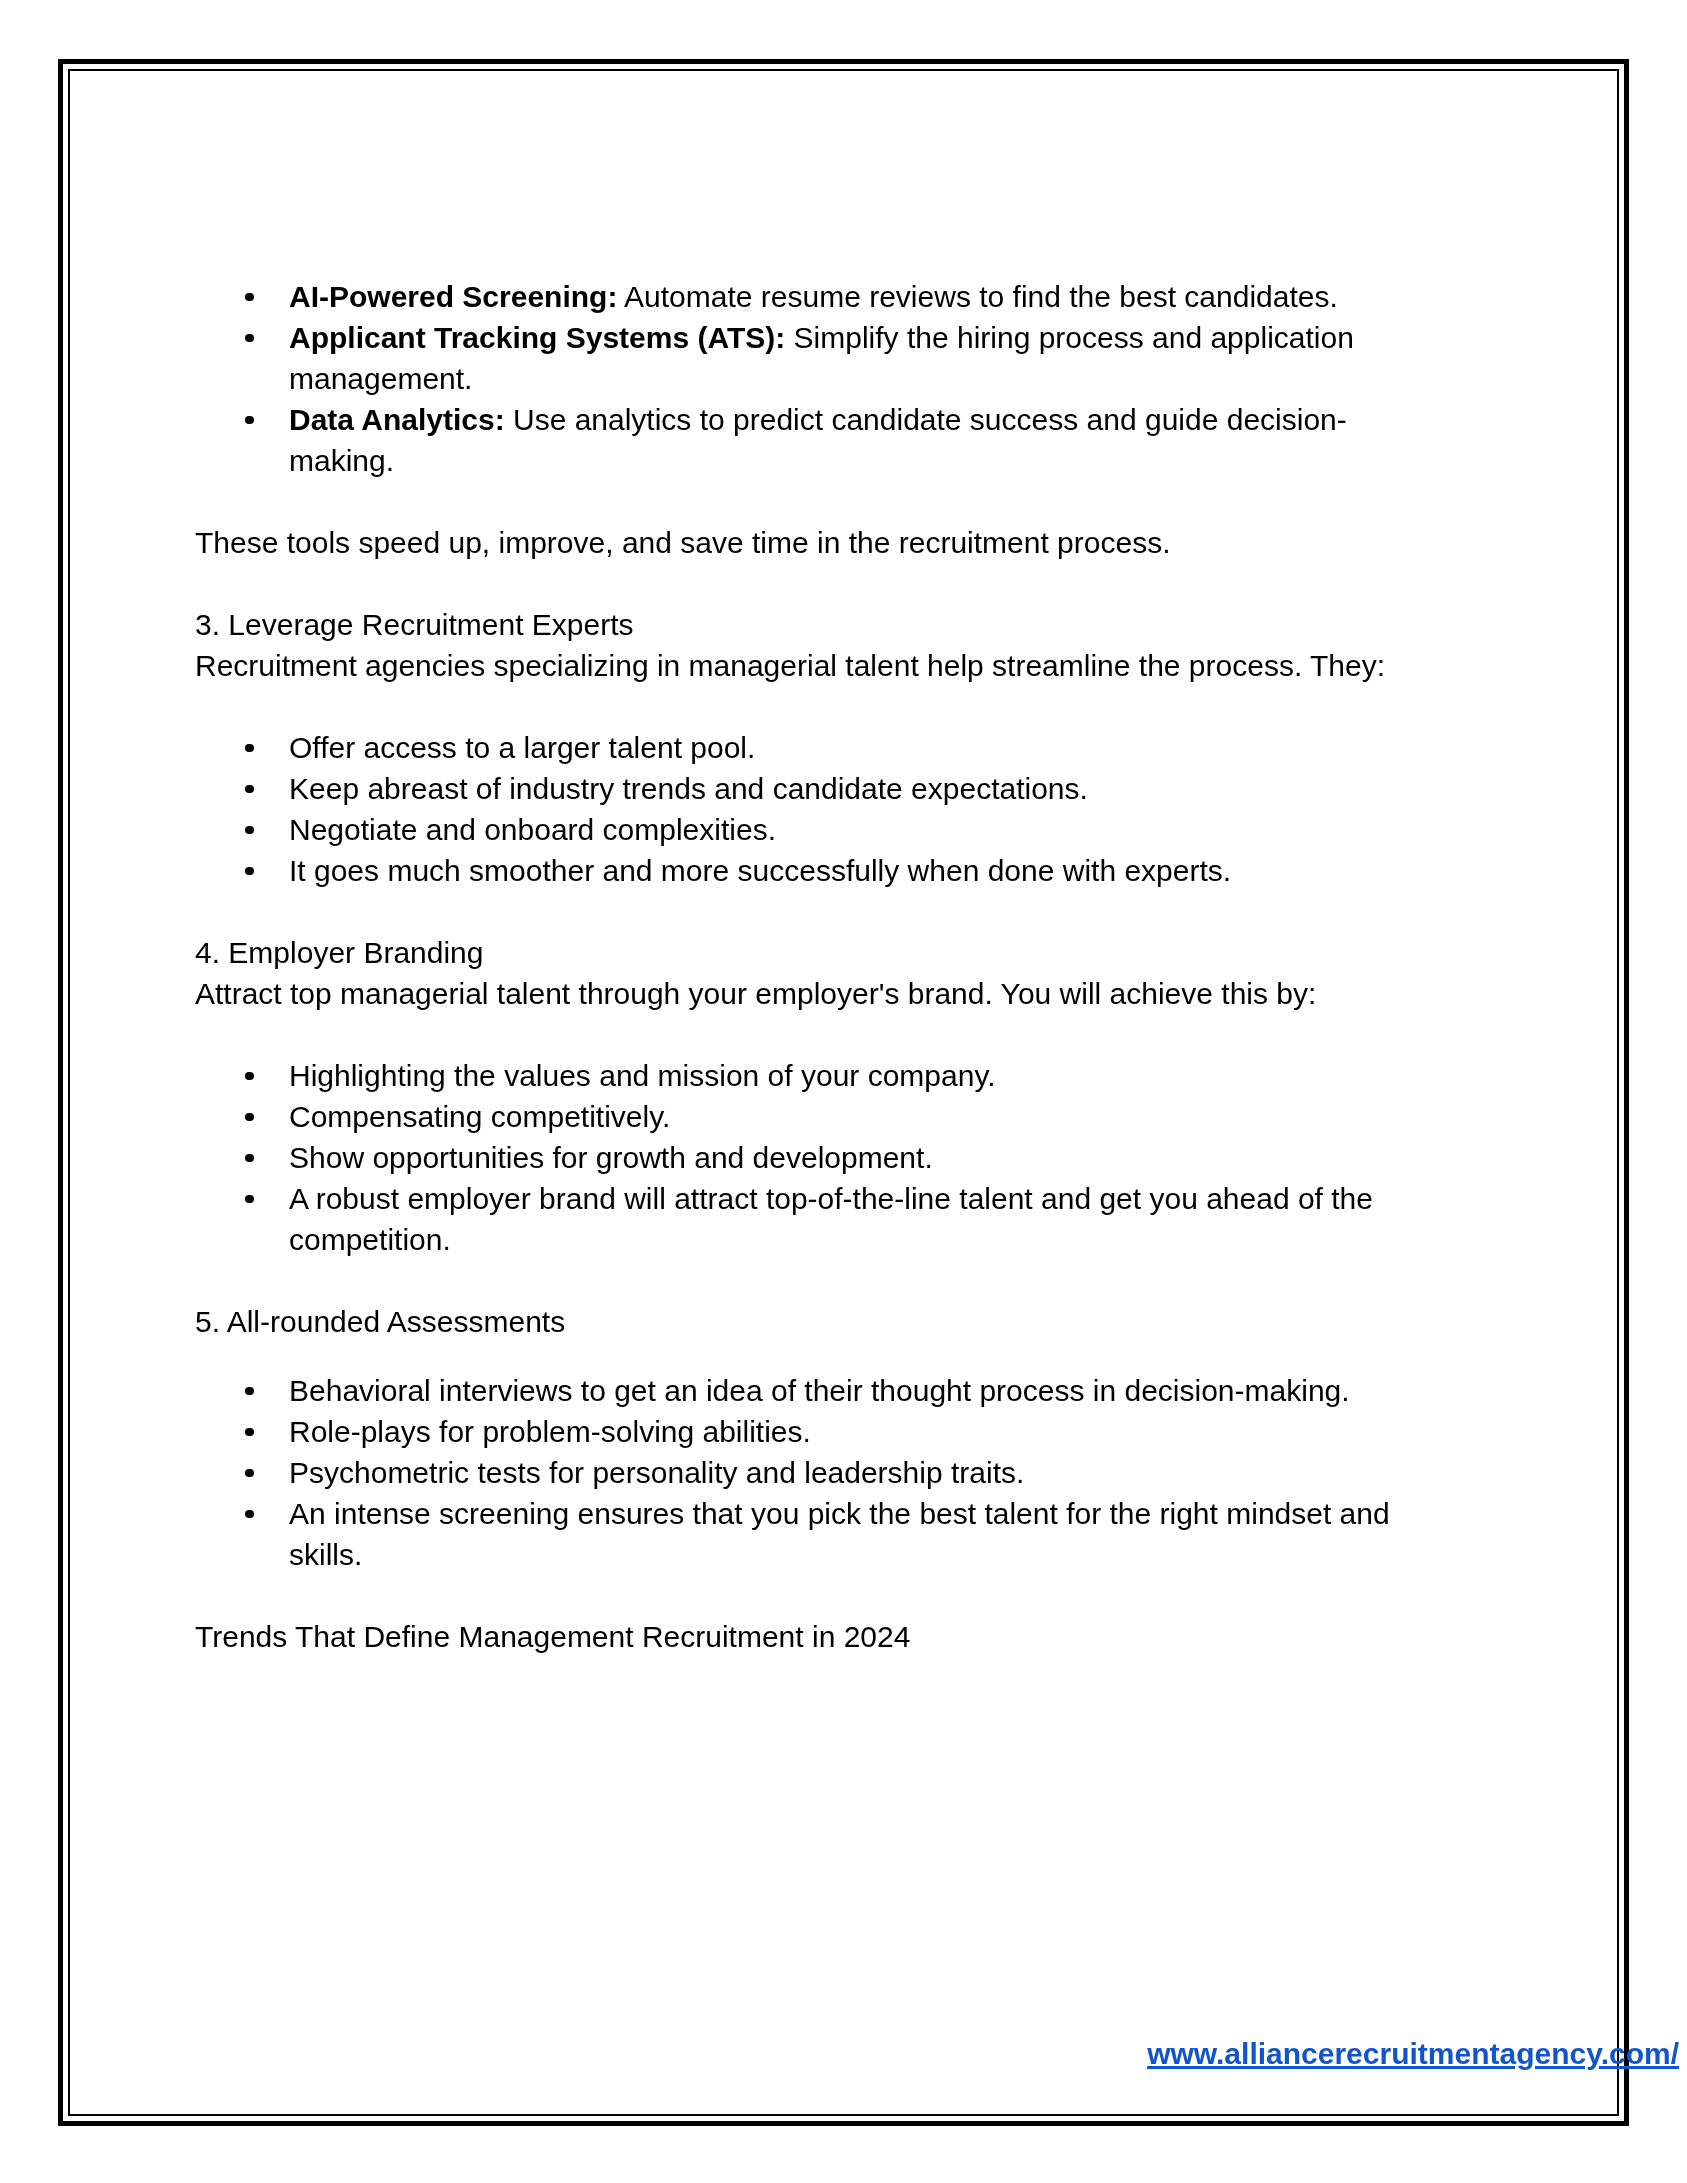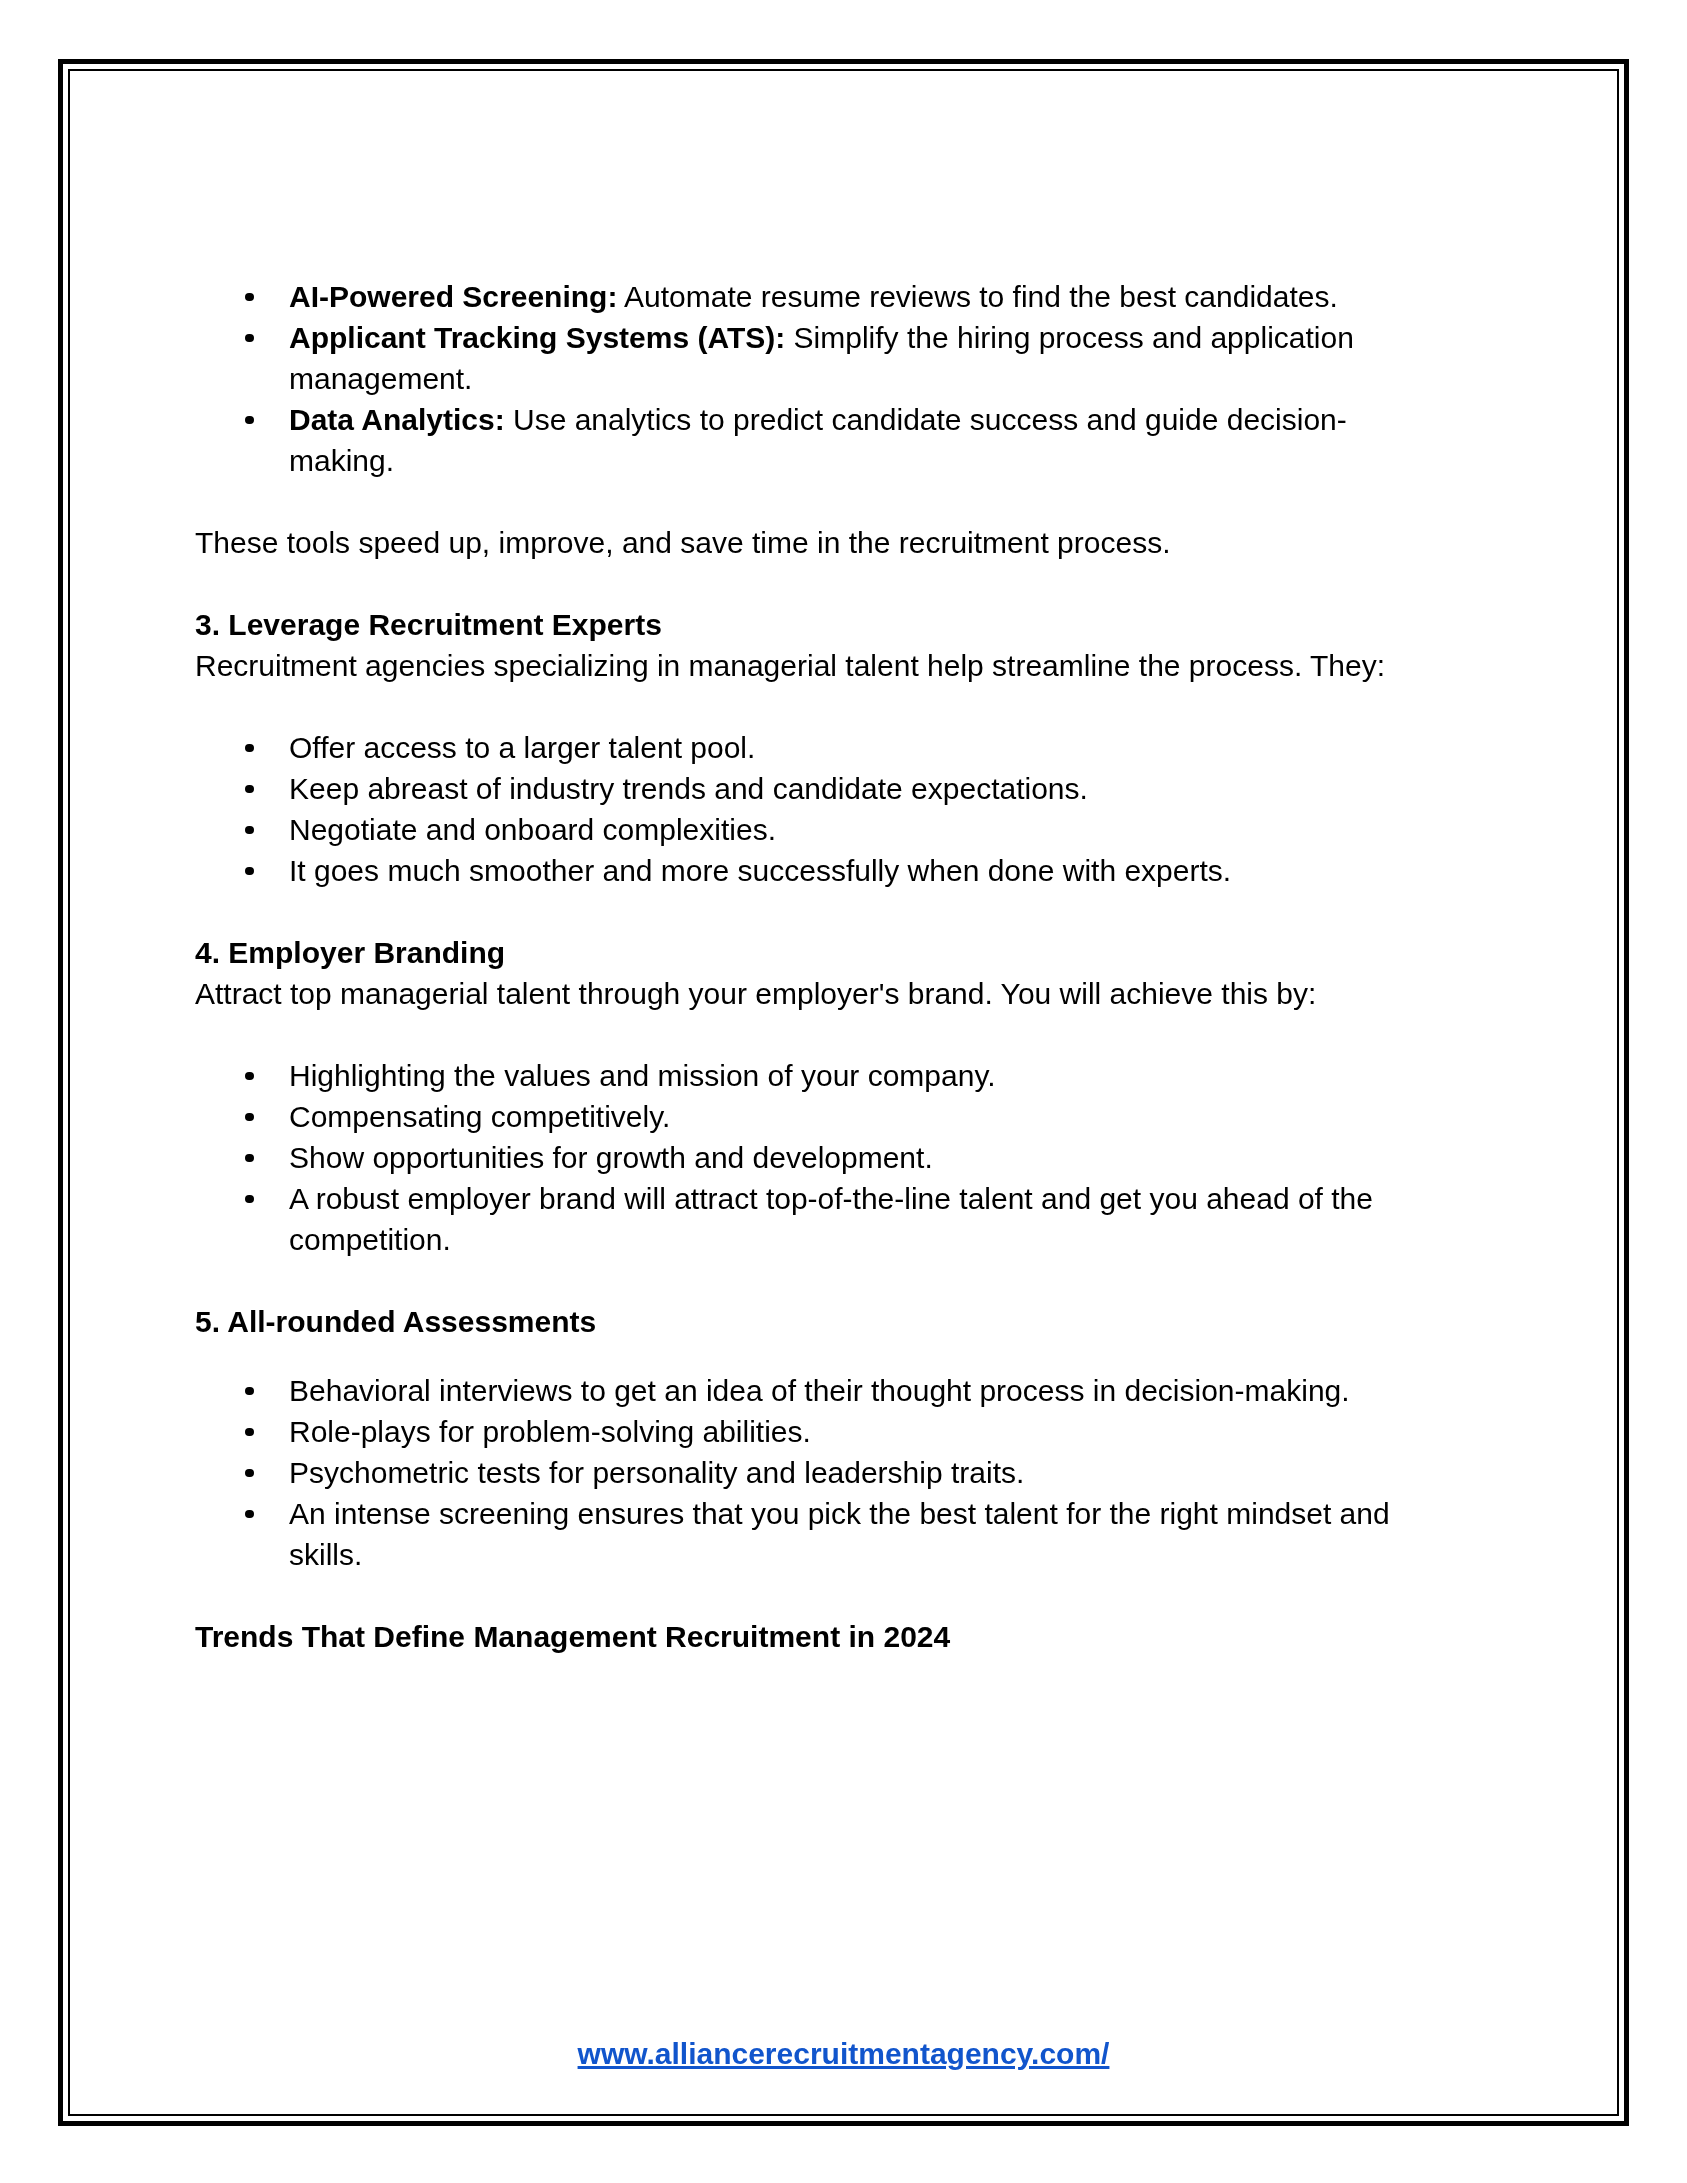--- a/index.html
+++ b/index.html
@@ -32,21 +32,21 @@
   .content {
     position: absolute;
     left: 195px;
     top: 276px;
     width: 1311px;
     font-size: 30px;
     line-height: 41px;
   }
   p { margin: 0 0 41px 0; }
   .heading {
-    font-weight: bold;
+    font-weight: normal;
     font-size: 30px;
     line-height: 41px;
     margin: 0;
   }
   .intro { margin: 0 0 41px 0; }
   ul.bullets {
     list-style: none;
     margin: 0 0 41px 0;
     padding: 0;
   }
@@ -66,23 +66,23 @@
   }
   .li-text {
     display: block;
     max-width: 1127px;
   }
   .lead { font-weight: bold; }
   .trends-heading { margin-top: 2px; }
   .footer {
     position: absolute;
     left: 0;
-    right: 0;
+    right: 8px;
     bottom: 112px;
-    text-align: center;
+    text-align: right;
   }
   .footer a {
     color: #1155cc;
     font-weight: bold;
     font-size: 30px;
     text-decoration: underline;
     font-family: "Liberation Sans", "DejaVu Sans", sans-serif;
     cursor: pointer;
   }
 </style>

